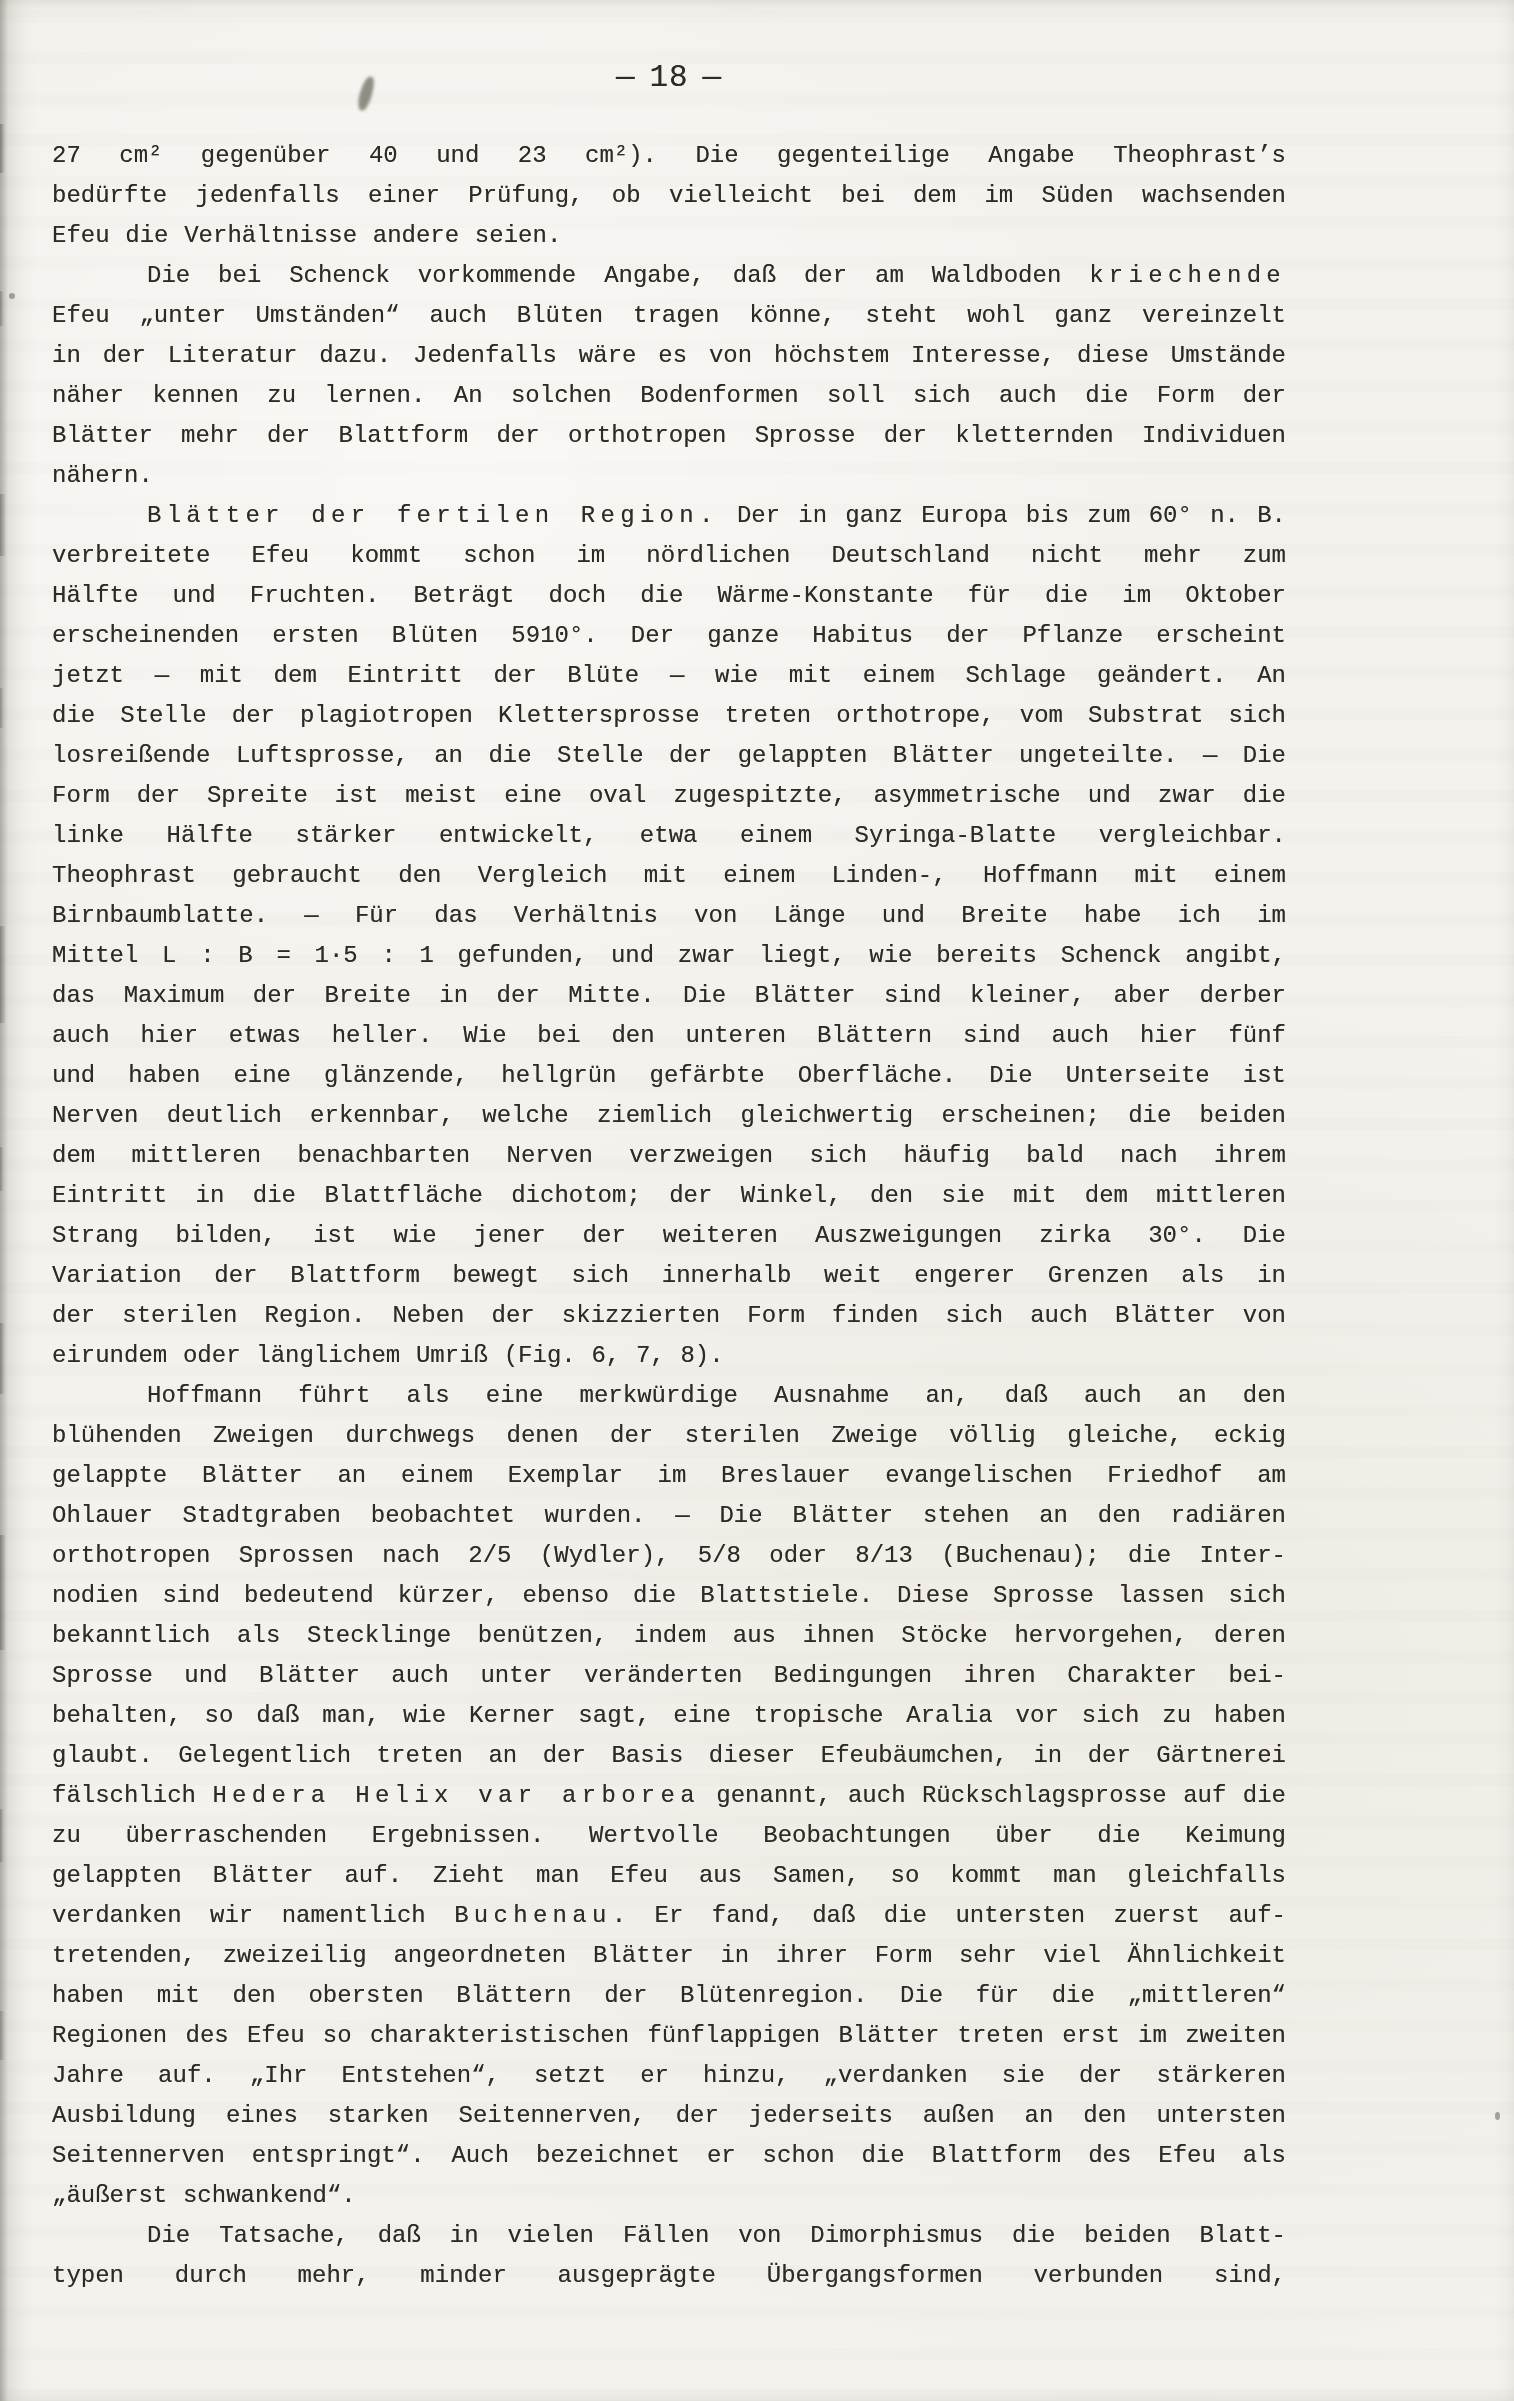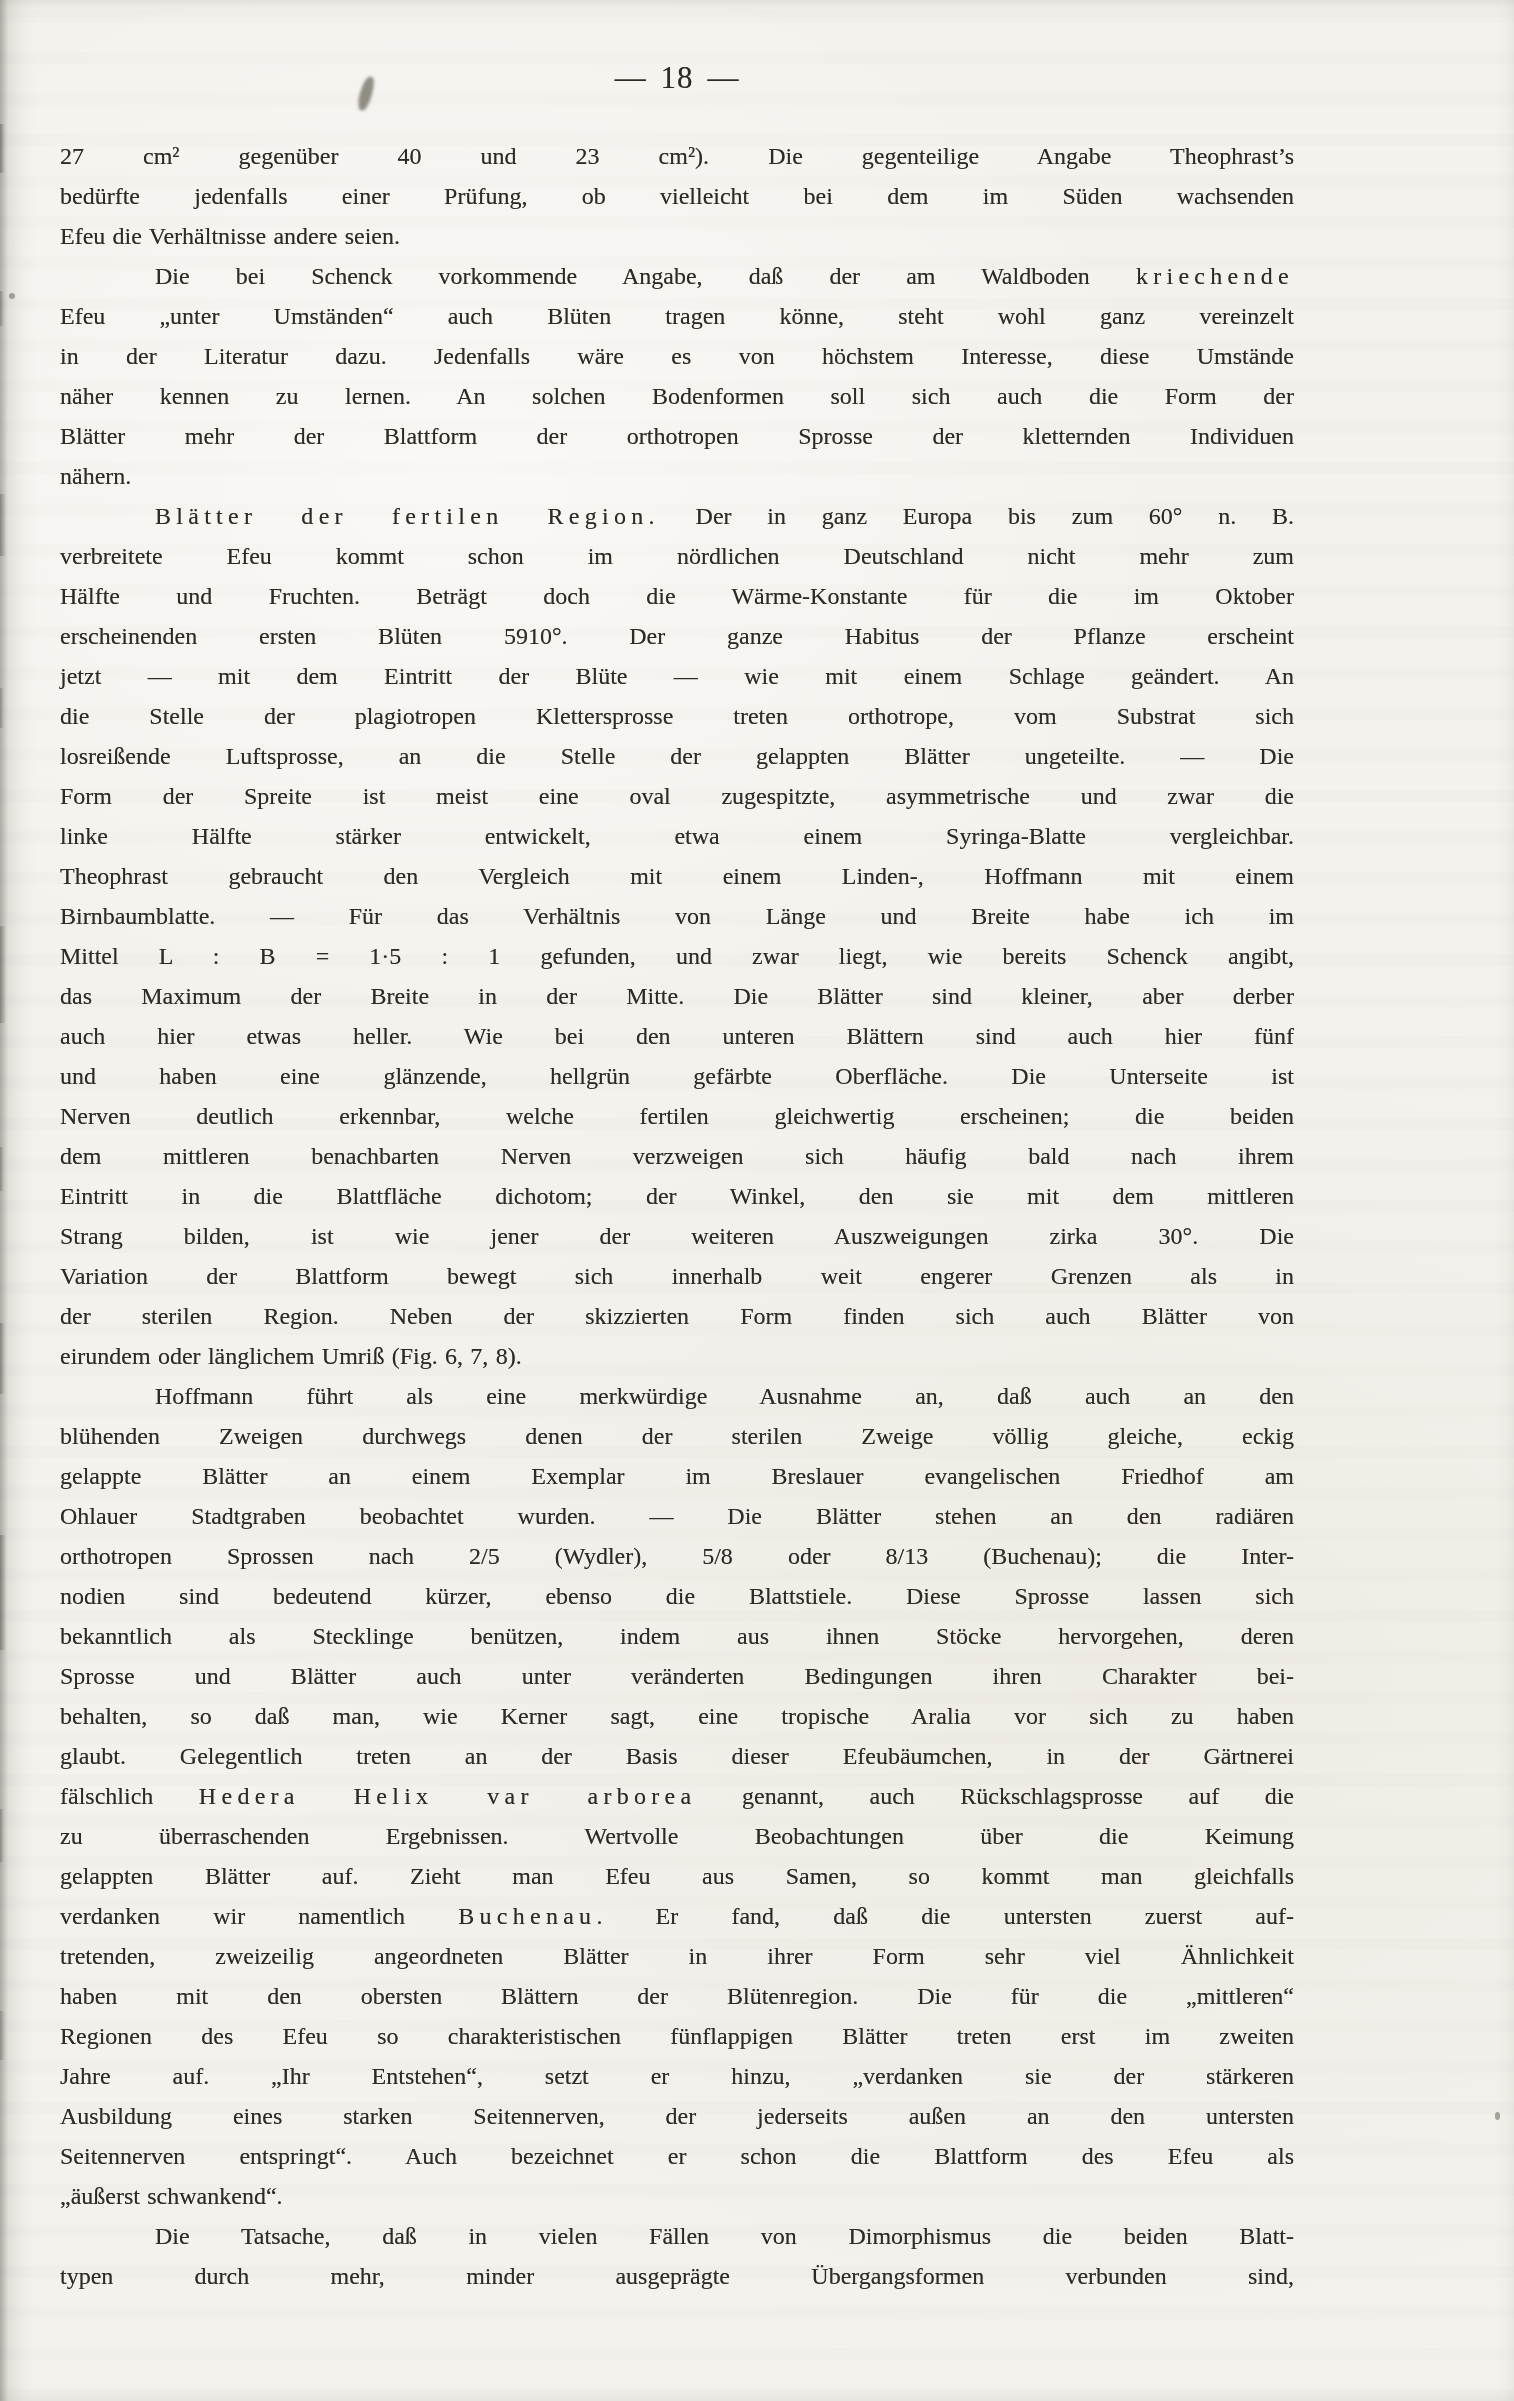--- a/index.html
+++ b/index.html
@@ -16,23 +16,24 @@
     box-shadow:
       inset 19.4px 0 30px -16px rgba(70,64,56,0.30),
       inset -12.4px 0 26.5px -17.6px rgba(70,64,56,0.14),
       inset 0 12.4px 23px -16px rgba(70,64,56,0.10);
     overflow: hidden;
     font-family: "Liberation Serif", "DejaVu Serif", serif;
     color: var(--ink, #2e2a25);
   }
   .content {
     position: absolute;
-    left: 60px;
+    left: 52px;
     top: 58px;
     width: 1234px;
+    font-family: Liberation Mono, monospace;
   }
   .page-header {
     text-align: center;
     font-size: 31px;
     line-height: 39px;
     letter-spacing: 0.9px;
     margin-bottom: 39px;
     text-shadow: 0 0 0.5px rgba(46,42,37,0.55);
   }
   .page-header .pn { margin: 0 14px; }
@@ -115,21 +116,21 @@
         <div class="line"><span>die Stelle der plagiotropen Klettersprosse treten orthotrope, vom Substrat sich</span></div>
         <div class="line"><span>losreißende Luftsprosse, an die Stelle der gelappten Blätter ungeteilte. — Die</span></div>
         <div class="line"><span>Form der Spreite ist meist eine oval zugespitzte, asymmetrische und zwar die</span></div>
         <div class="line"><span>linke Hälfte stärker entwickelt, etwa einem Syringa-Blatte vergleichbar.</span></div>
         <div class="line"><span>Theophrast gebraucht den Vergleich mit einem Linden-, Hoffmann mit einem</span></div>
         <div class="line"><span>Birnbaumblatte. — Für das Verhältnis von Länge und Breite habe ich im</span></div>
         <div class="line"><span>Mittel L : B = 1·5 : 1 gefunden, und zwar liegt, wie bereits Schenck angibt,</span></div>
         <div class="line"><span>das Maximum der Breite in der Mitte. Die Blätter sind kleiner, aber derber</span></div>
         <div class="line"><span>auch hier etwas heller. Wie bei den unteren Blättern sind auch hier fünf</span></div>
         <div class="line"><span>und haben eine glänzende, hellgrün gefärbte Oberfläche. Die Unterseite ist</span></div>
-        <div class="line"><span>Nerven deutlich erkennbar, welche fertilen gleichwertig erscheinen; die beiden</span></div>
+        <div class="line"><span>Nerven deutlich erkennbar, welche ziemlich gleichwertig erscheinen; die beiden</span></div>
         <div class="line"><span>dem mittleren benachbarten Nerven verzweigen sich häufig bald nach ihrem</span></div>
         <div class="line"><span>Eintritt in die Blattfläche dichotom; der Winkel, den sie mit dem mittleren</span></div>
         <div class="line"><span>Strang bilden, ist wie jener der weiteren Auszweigungen zirka 30°. Die</span></div>
         <div class="line"><span>Variation der Blattform bewegt sich innerhalb weit engerer Grenzen als in</span></div>
         <div class="line"><span>der sterilen Region. Neben der skizzierten Form finden sich auch Blätter von</span></div>
         <div class="line no-just"><span>eirundem oder länglichem Umriß (Fig. 6, 7, 8).</span></div>
         <div class="line indent"><span>Hoffmann führt als eine merkwürdige Ausnahme an, daß auch an den</span></div>
         <div class="line"><span>blühenden Zweigen durchwegs denen der sterilen Zweige völlig gleiche, eckig</span></div>
         <div class="line"><span>gelappte Blätter an einem Exemplar im Breslauer evangelischen Friedhof am</span></div>
         <div class="line"><span>Ohlauer Stadtgraben beobachtet wurden. — Die Blätter stehen an den radiären</span></div>

